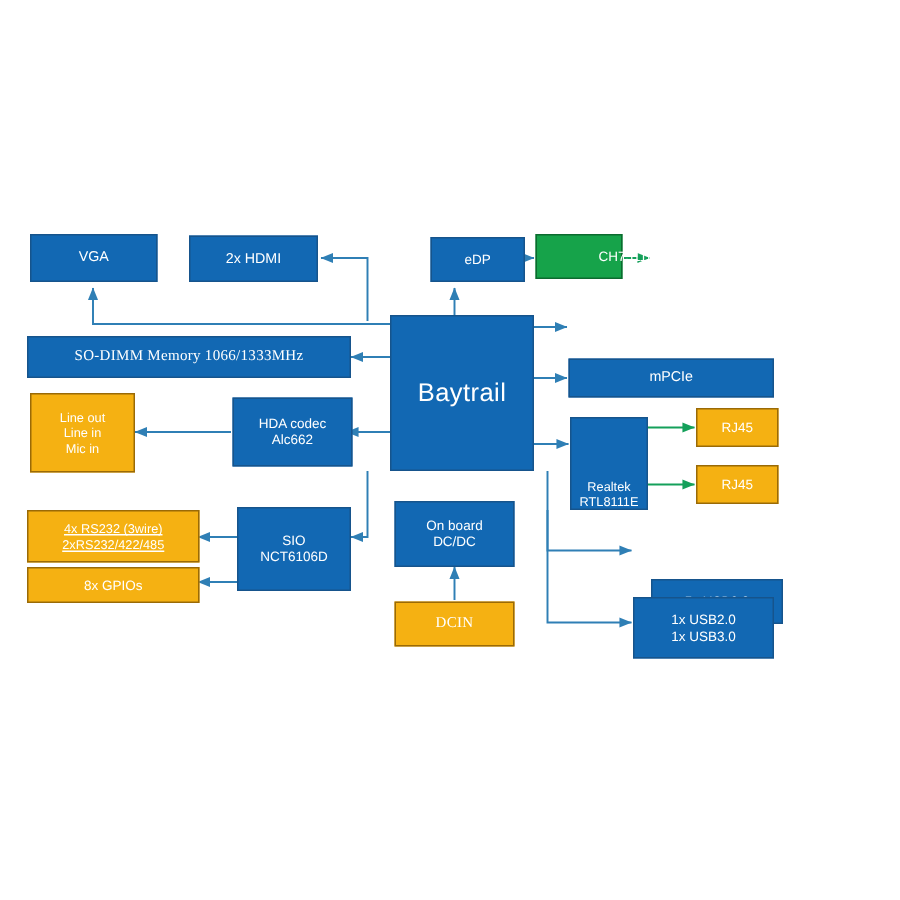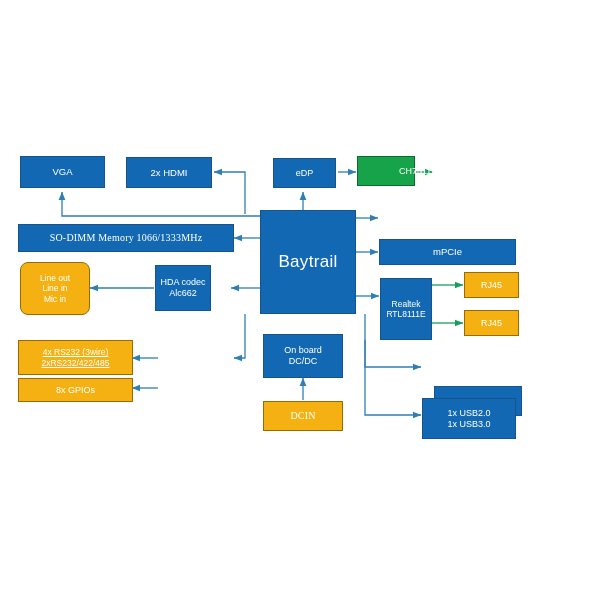--- a/index.html
+++ b/index.html
@@ -136,50 +136,50 @@
   </div>
 
   <div class="node n-blue" style="left:20px;top:156px;width:85px;height:32px;">
     <span class="ln">VGA</span>
   </div>
 
   <div class="node n-blue" style="left:126px;top:157px;width:86px;height:31px;">
     <span class="ln">2x HDMI</span>
   </div>
 
-  <div class="node n-blue" style="left:273px;top:158px;width:63px;height:30px;">
+  <div class="node n-blue" style="left:287px;top:158px;width:63px;height:30px;">
     <span class="ln small9">eDP</span>
   </div>
 
   <div class="node n-green" style="left:357px;top:156px;width:58px;height:30px;padding-left:41px;">
     <span class="ln small9">CH7511B</span>
   </div>
 
 
   <div class="node n-blue serif" style="left:18px;top:224px;width:216px;height:28px;">
     <span class="ln">SO-DIMM Memory    1066/1333MHz</span>
   </div>
 
 
   <div class="node n-blue" style="left:379px;top:239px;width:137px;height:26px;">
     <span class="ln">mPCIe</span>
   </div>
 
-  <div class="node n-orange" style="left:20px;top:262px;width:70px;height:53px;border-radius:8px;">
+  <div class="node n-orange" style="left:20px;top:262px;width:70px;height:53px;">
     <span class="ln small85">Line out</span>
     <span class="ln small85">Line in</span>
     <span class="ln small85">Mic in</span>
   </div>
 
-  <div class="node n-blue" style="left:155px;top:265px;width:56px;height:46px;">
+  <div class="node n-blue" style="left:155px;top:265px;width:80px;height:46px;">
     <span class="ln small9">HDA codec</span>
     <span class="ln small9">Alc662</span>
   </div>
 
-  <div class="node n-blue" style="left:380px;top:278px;width:52px;height:62px;">
+  <div class="node n-blue" style="left:380px;top:278px;width:52px;height:62px;justify-content:flex-end;">
     <span class="ln small85">Realtek</span>
     <span class="ln small85">RTL8111E</span>
   </div>
 
   <div class="node n-orange" style="left:464px;top:272px;width:55px;height:26px;">
     <span class="ln small9">RJ45</span>
   </div>
 
   <div class="node n-orange" style="left:464px;top:310px;width:55px;height:26px;">
     <span class="ln small9">RJ45</span>
@@ -187,20 +187,24 @@
 
   <div class="node n-orange" style="left:18px;top:340px;width:115px;height:35px;text-decoration:underline;">
     <span class="ln small85">4x RS232 (3wire)</span>
     <span class="ln small85">2xRS232/422/485</span>
   </div>
 
   <div class="node n-orange" style="left:18px;top:378px;width:115px;height:24px;">
     <span class="ln small9">8x GPIOs</span>
   </div>
 
+  <div class="node n-blue" style="left:158px;top:338px;width:76px;height:56px;">
+    <span class="ln small9">SIO</span>
+    <span class="ln small9">NCT6106D</span>
+  </div>
 
   <div class="node n-blue" style="left:263px;top:334px;width:80px;height:44px;">
     <span class="ln small9">On board</span>
     <span class="ln small9">DC/DC</span>
   </div>
 
   <div class="node n-orange serif" style="left:263px;top:401px;width:80px;height:30px;">
     <span class="ln">DCIN</span>
   </div>
 

